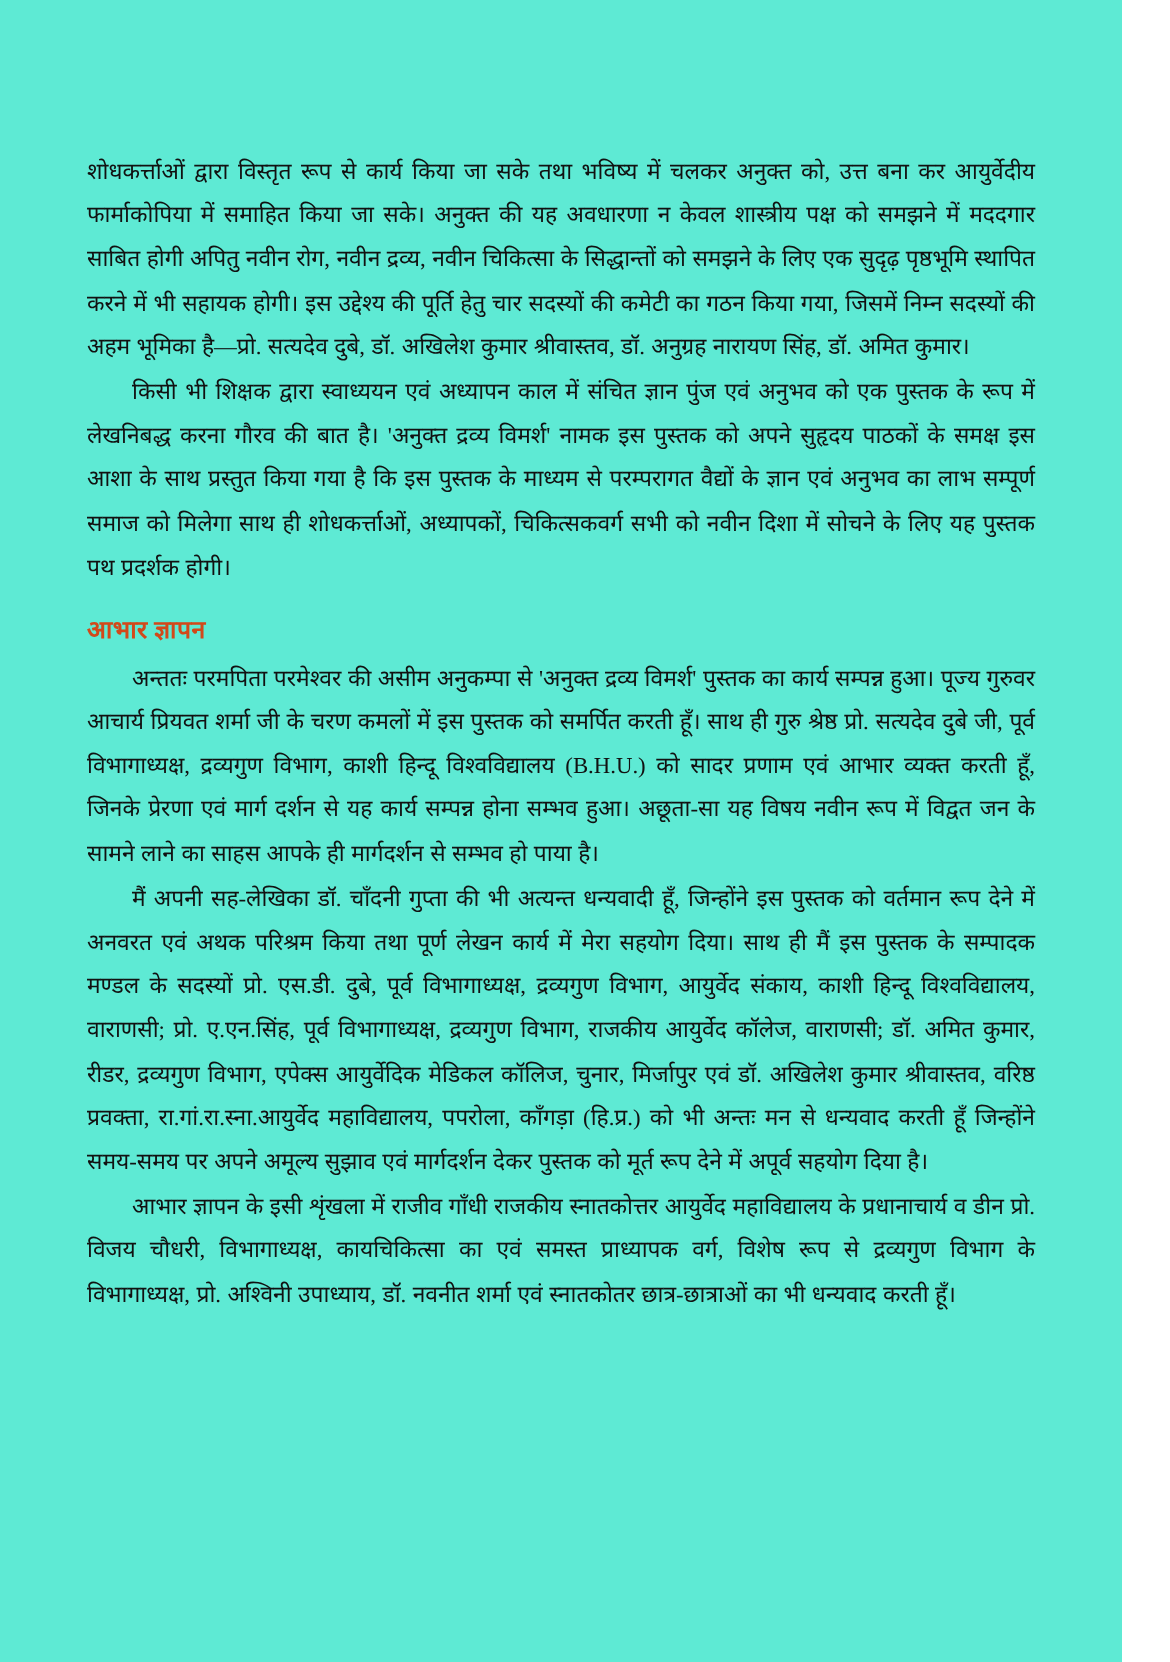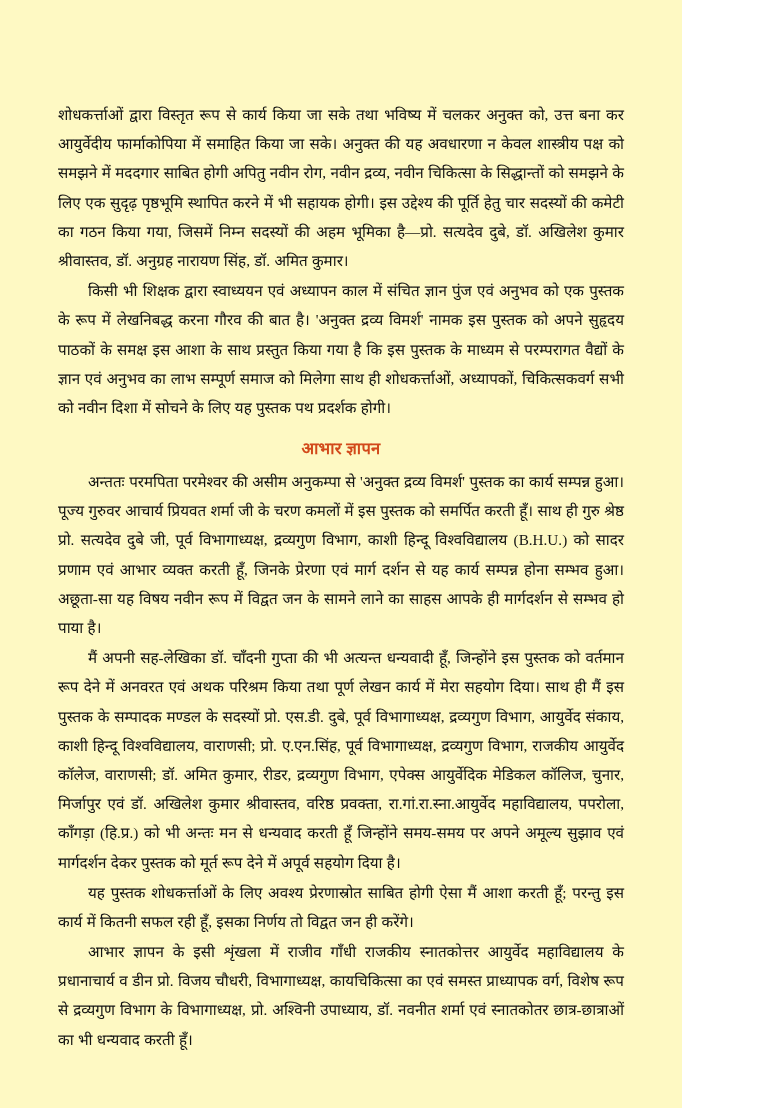--- a/index.html
+++ b/index.html
@@ -8,40 +8,39 @@
     background: #ffffff;
   }
   body {
     width: 780px;
     height: 1108px;
     font-family: "Liberation Serif", "DejaVu Serif", serif;
     color: #1a1a1a;
   }
   .page {
     position: relative;
-    width: 682px;
+    width: 748px;
     height: 1108px;
     box-sizing: border-box;
     padding: 100px 58px 60px 58px;
-    background: #fef9c3;
+    background: #5eead4;
   }
   .para {
     font-size: 15.2px;
     line-height: 1.92;
     text-align: justify;
     text-justify: inter-word;
     margin: 0 0 1px 0;
     color: #111111;
     word-spacing: 0.5px;
   }
   .para.indent {
     text-indent: 30px;
   }
   .section-title {
-    text-align: center;
     color: #d2491a;
     font-size: 16.5px;
     font-weight: bold;
     margin: 14px 0 8px 0;
     letter-spacing: 0.3px;
   }
 </style>
 </head>
 <body>
 
@@ -50,19 +49,18 @@
   <p class="para">शोधकर्त्ताओं द्वारा विस्तृत रूप से कार्य किया जा सके तथा भविष्य में चलकर अनुक्त को, उत्त बना कर आयुर्वेदीय फार्माकोपिया में समाहित किया जा सके। अनुक्त की यह अवधारणा न केवल शास्त्रीय पक्ष को समझने में मददगार साबित होगी अपितु नवीन रोग, नवीन द्रव्य, नवीन चिकित्सा के सिद्धान्तों को समझने के लिए एक सुदृढ़ पृष्ठभूमि स्थापित करने में भी सहायक होगी। इस उद्देश्य की पूर्ति हेतु चार सदस्यों की कमेटी का गठन किया गया, जिसमें निम्न सदस्यों की अहम भूमिका है—प्रो. सत्यदेव दुबे, डॉ. अखिलेश कुमार श्रीवास्तव, डॉ. अनुग्रह नारायण सिंह, डॉ. अमित कुमार।</p>
 
   <p class="para indent">किसी भी शिक्षक द्वारा स्वाध्ययन एवं अध्यापन काल में संचित ज्ञान पुंज एवं अनुभव को एक पुस्तक के रूप में लेखनिबद्ध करना गौरव की बात है। 'अनुक्त द्रव्य विमर्श' नामक इस पुस्तक को अपने सुहृदय पाठकों के समक्ष इस आशा के साथ प्रस्तुत किया गया है कि इस पुस्तक के माध्यम से परम्परागत वैद्यों के ज्ञान एवं अनुभव का लाभ सम्पूर्ण समाज को मिलेगा साथ ही शोधकर्त्ताओं, अध्यापकों, चिकित्सकवर्ग सभी को नवीन दिशा में सोचने के लिए यह पुस्तक पथ प्रदर्शक होगी।</p>
 
   <h2 class="section-title">आभार ज्ञापन</h2>
 
   <p class="para indent">अन्ततः परमपिता परमेश्वर की असीम अनुकम्पा से 'अनुक्त द्रव्य विमर्श' पुस्तक का कार्य सम्पन्न हुआ। पूज्य गुरुवर आचार्य प्रियवत शर्मा जी के चरण कमलों में इस पुस्तक को समर्पित करती हूँ। साथ ही गुरु श्रेष्ठ प्रो. सत्यदेव दुबे जी, पूर्व विभागाध्यक्ष, द्रव्यगुण विभाग, काशी हिन्दू विश्वविद्यालय (B.H.U.) को सादर प्रणाम एवं आभार व्यक्त करती हूँ, जिनके प्रेरणा एवं मार्ग दर्शन से यह कार्य सम्पन्न होना सम्भव हुआ। अछूता-सा यह विषय नवीन रूप में विद्वत जन के सामने लाने का साहस आपके ही मार्गदर्शन से सम्भव हो पाया है।</p>
 
   <p class="para indent">मैं अपनी सह-लेखिका डॉ. चाँदनी गुप्ता की भी अत्यन्त धन्यवादी हूँ, जिन्होंने इस पुस्तक को वर्तमान रूप देने में अनवरत एवं अथक परिश्रम किया तथा पूर्ण लेखन कार्य में मेरा सहयोग दिया। साथ ही मैं इस पुस्तक के सम्पादक मण्डल के सदस्यों प्रो. एस.डी. दुबे, पूर्व विभागाध्यक्ष, द्रव्यगुण विभाग, आयुर्वेद संकाय, काशी हिन्दू विश्वविद्यालय, वाराणसी; प्रो. ए.एन.सिंह, पूर्व विभागाध्यक्ष, द्रव्यगुण विभाग, राजकीय आयुर्वेद कॉलेज, वाराणसी; डॉ. अमित कुमार, रीडर, द्रव्यगुण विभाग, एपेक्स आयुर्वेदिक मेडिकल कॉलिज, चुनार, मिर्जापुर एवं डॉ. अखिलेश कुमार श्रीवास्तव, वरिष्ठ प्रवक्ता, रा.गां.रा.स्ना.आयुर्वेद महाविद्यालय, पपरोला, काँगड़ा (हि.प्र.) को भी अन्तः मन से धन्यवाद करती हूँ जिन्होंने समय-समय पर अपने अमूल्य सुझाव एवं मार्गदर्शन देकर पुस्तक को मूर्त रूप देने में अपूर्व सहयोग दिया है।</p>
 
-  <p class="para indent">यह पुस्तक शोधकर्त्ताओं के लिए अवश्य प्रेरणास्रोत साबित होगी ऐसा मैं आशा करती हूँ; परन्तु इस कार्य में कितनी सफल रही हूँ, इसका निर्णय तो विद्वत जन ही करेंगे।</p>
 
   <p class="para indent">आभार ज्ञापन के इसी शृंखला में राजीव गाँधी राजकीय स्नातकोत्तर आयुर्वेद महाविद्यालय के प्रधानाचार्य व डीन प्रो. विजय चौधरी, विभागाध्यक्ष, कायचिकित्सा का एवं समस्त प्राध्यापक वर्ग, विशेष रूप से द्रव्यगुण विभाग के विभागाध्यक्ष, प्रो. अश्विनी उपाध्याय, डॉ. नवनीत शर्मा एवं स्नातकोतर छात्र-छात्राओं का भी धन्यवाद करती हूँ।</p>
 
 
 
 </div>
 
 </body></html>

